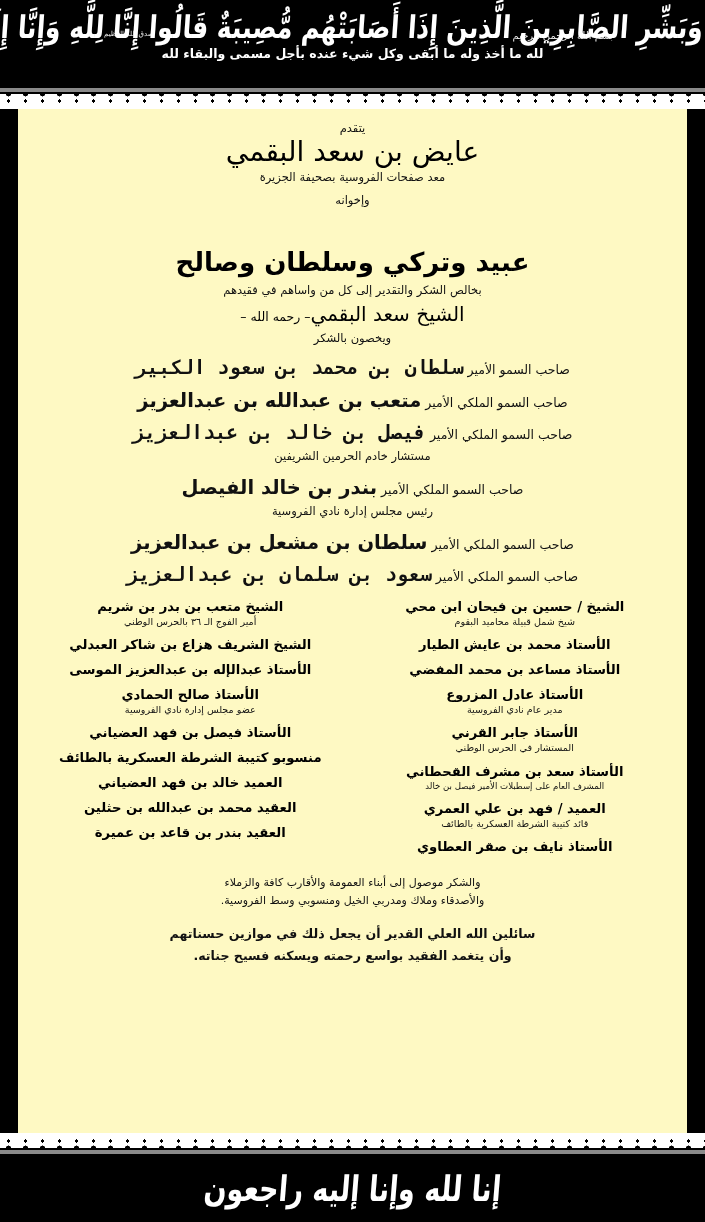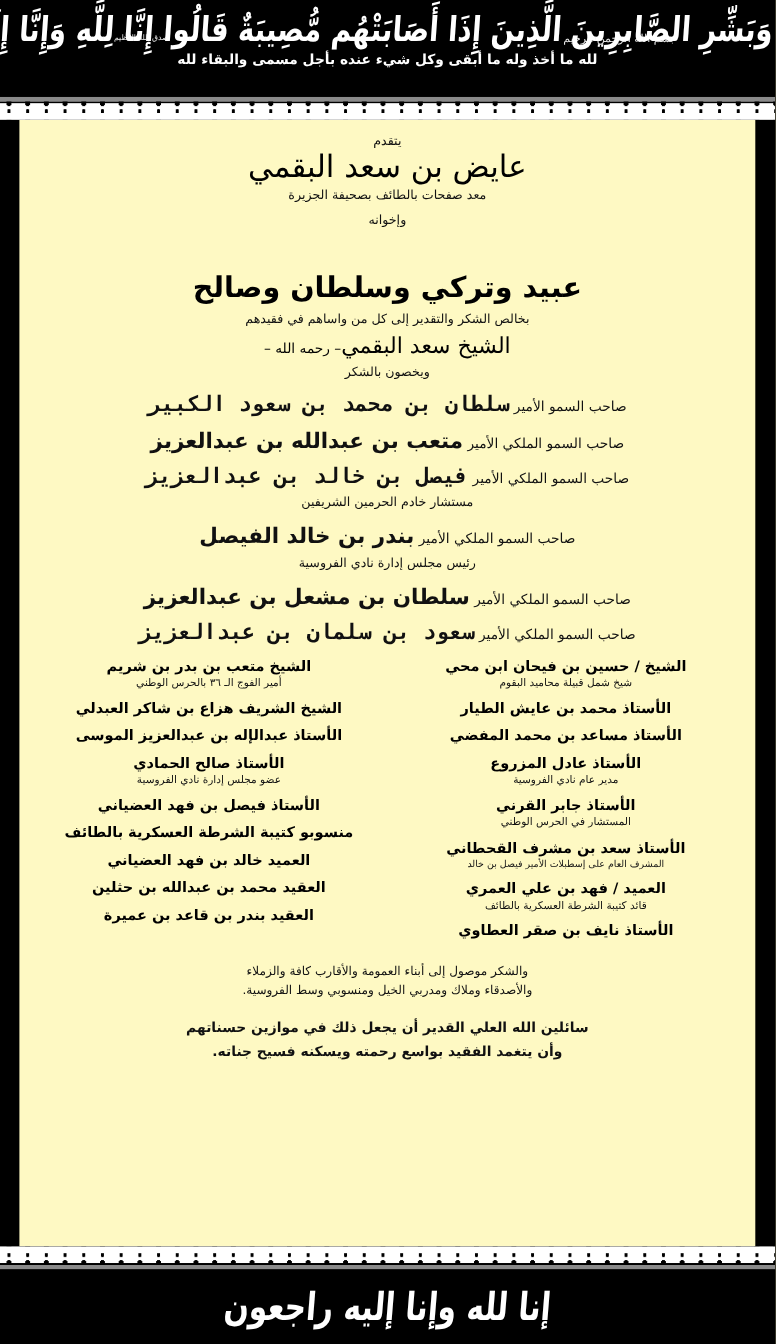--- a/index.html
+++ b/index.html
@@ -134,21 +134,21 @@
     </div>
 
   <div class="body-wrap">
     <div class="card">
 
       <div class="gap-4"></div>
       <div class="ctr lbl-sm">يتقدم</div>
       <div class="gap-2"></div>
       <div class="ctr name-xl">عايض بن سعد البقمي</div>
       <div class="gap-2"></div>
-      <div class="ctr lbl-sm">معد صفحات بالطائف بصحيفة الجزيرة</div>
+      <div class="ctr lbl-sm">معد صفحات الفروسية بصحيفة الجزيرة</div>
       <div class="gap-8"></div>
       <div class="ctr lbl-sm">وإخوانه</div>
       <div class="gap-2"></div>
       <div class="ctr name-lg">عبيد وتركي وسلطان وصالح</div>
       <div class="gap-6"></div>
       <div class="ctr lbl-sm">بخالص الشكر والتقدير إلى كل من واساهم في فقيدهم</div>
       <div class="gap-6"></div>
       <div class="ctr">
         <span class="name-hero">الشيخ سعد البقمي</span><span class="rahmah">– رحمه الله –</span>
       </div>

